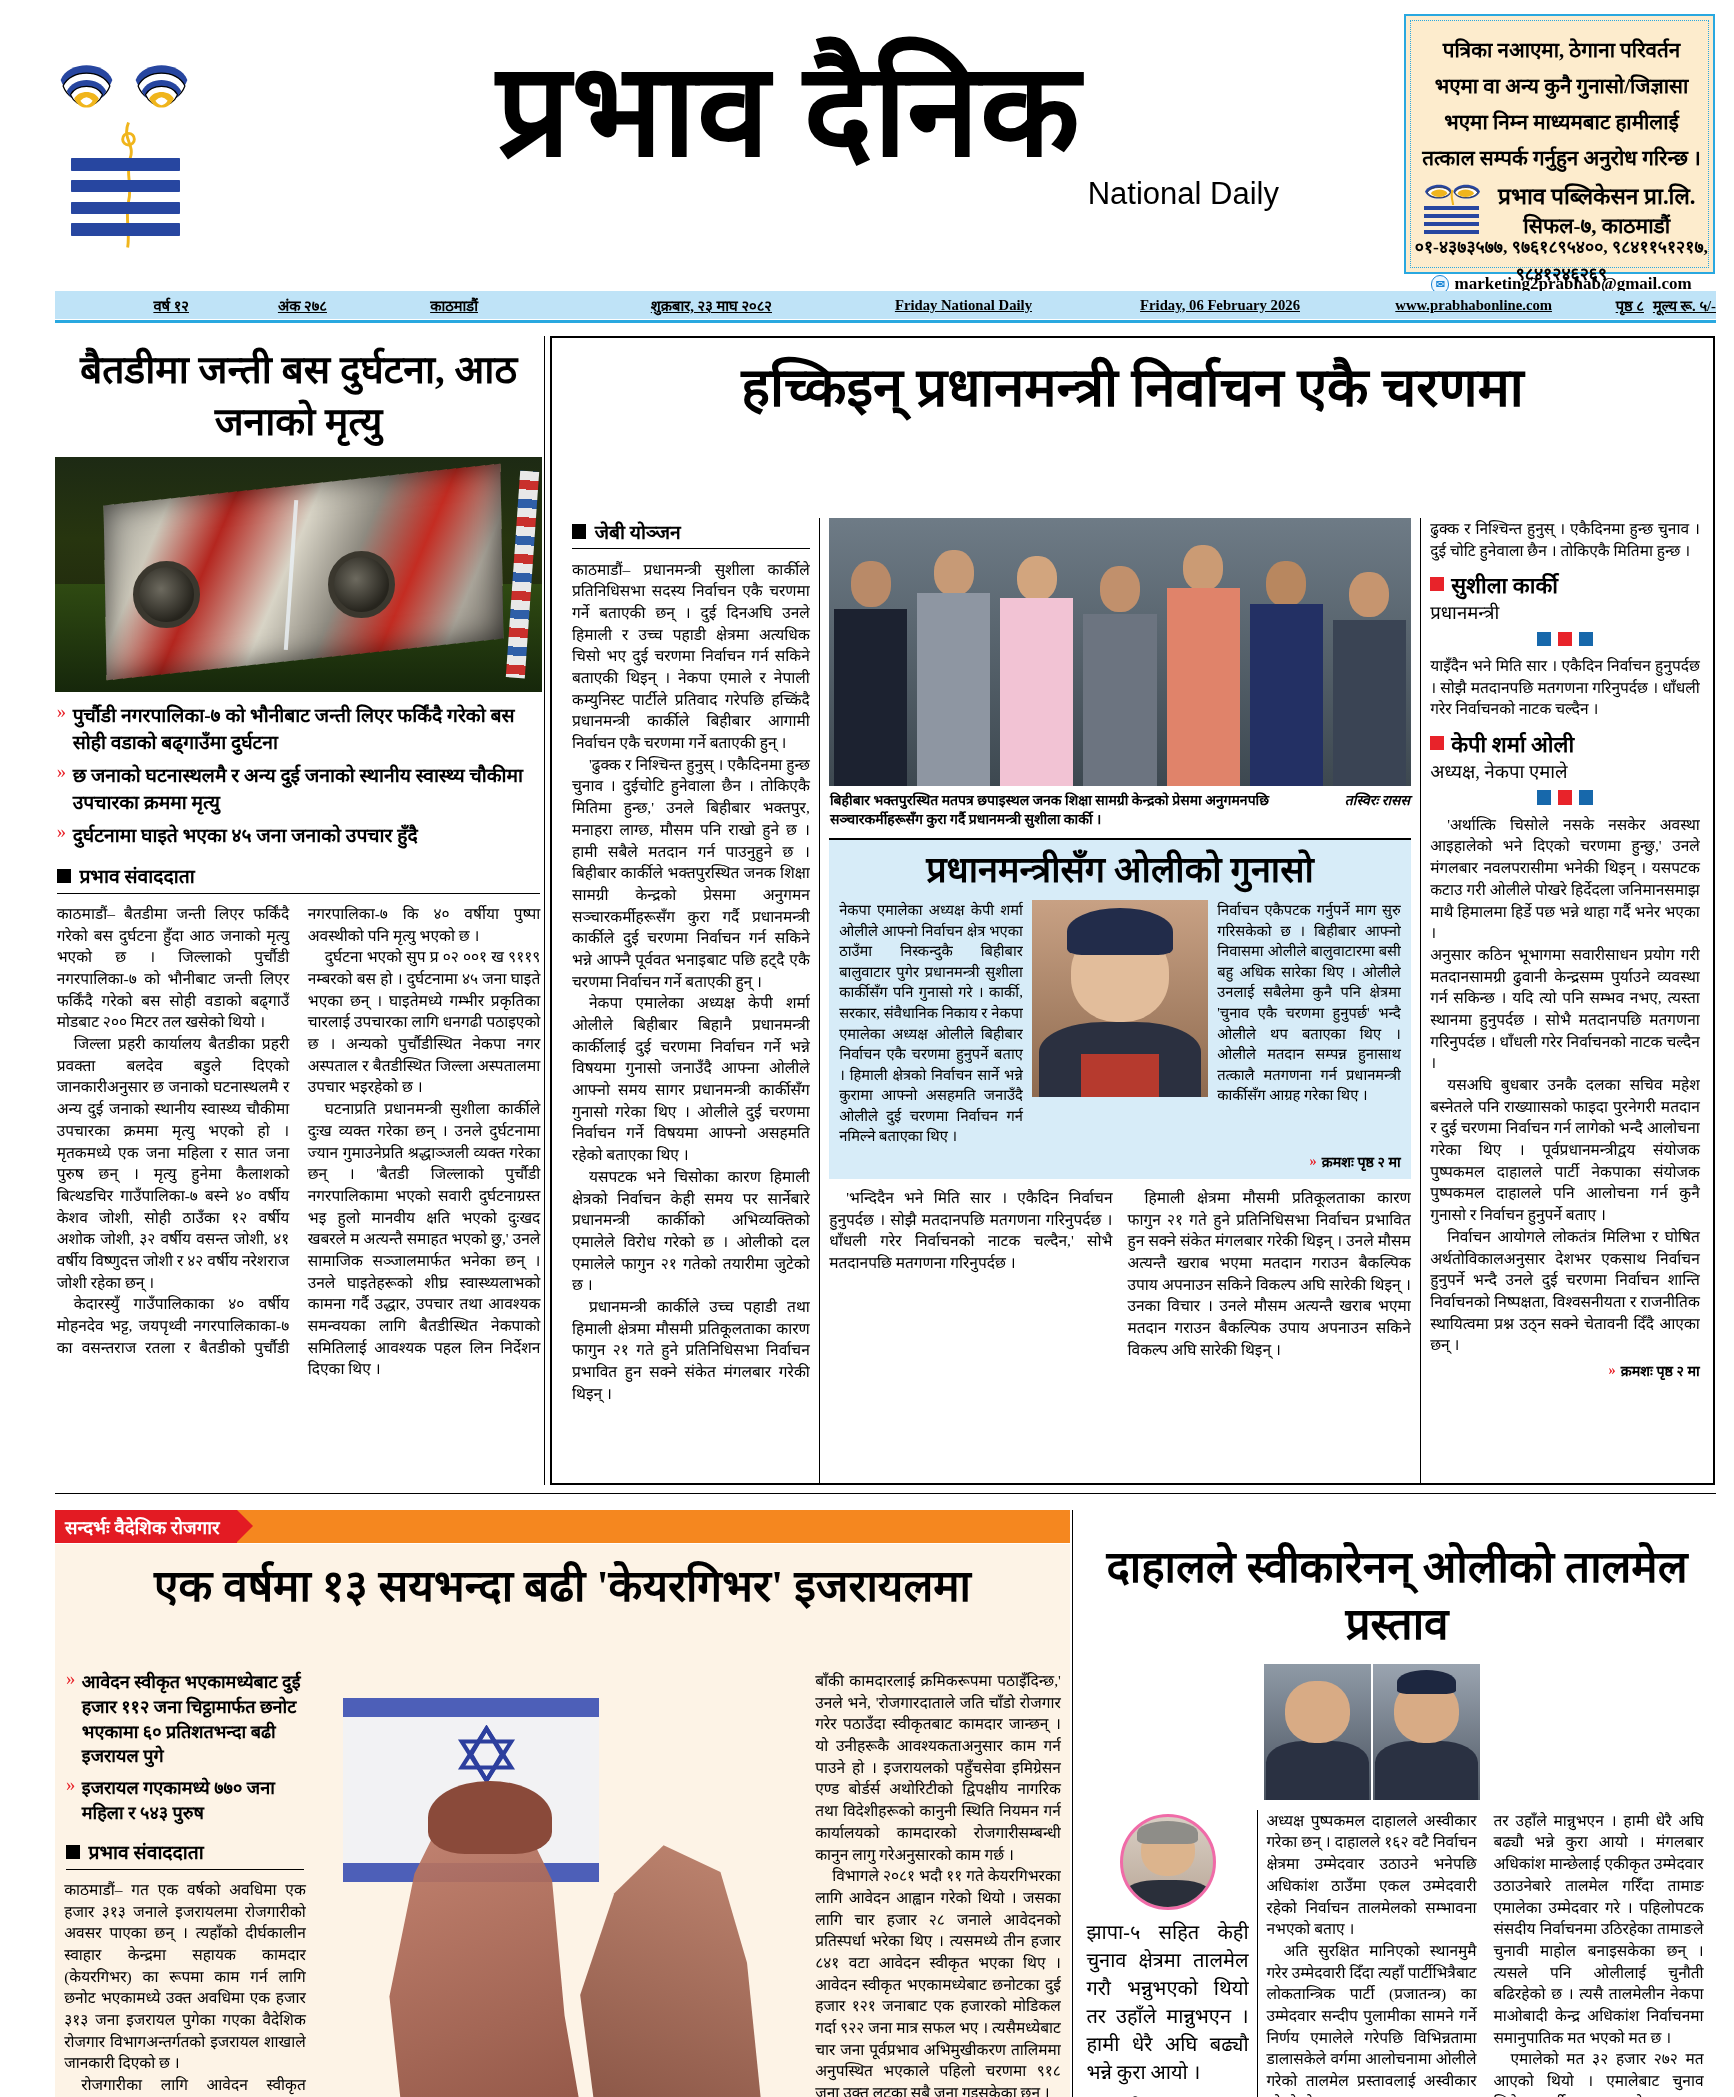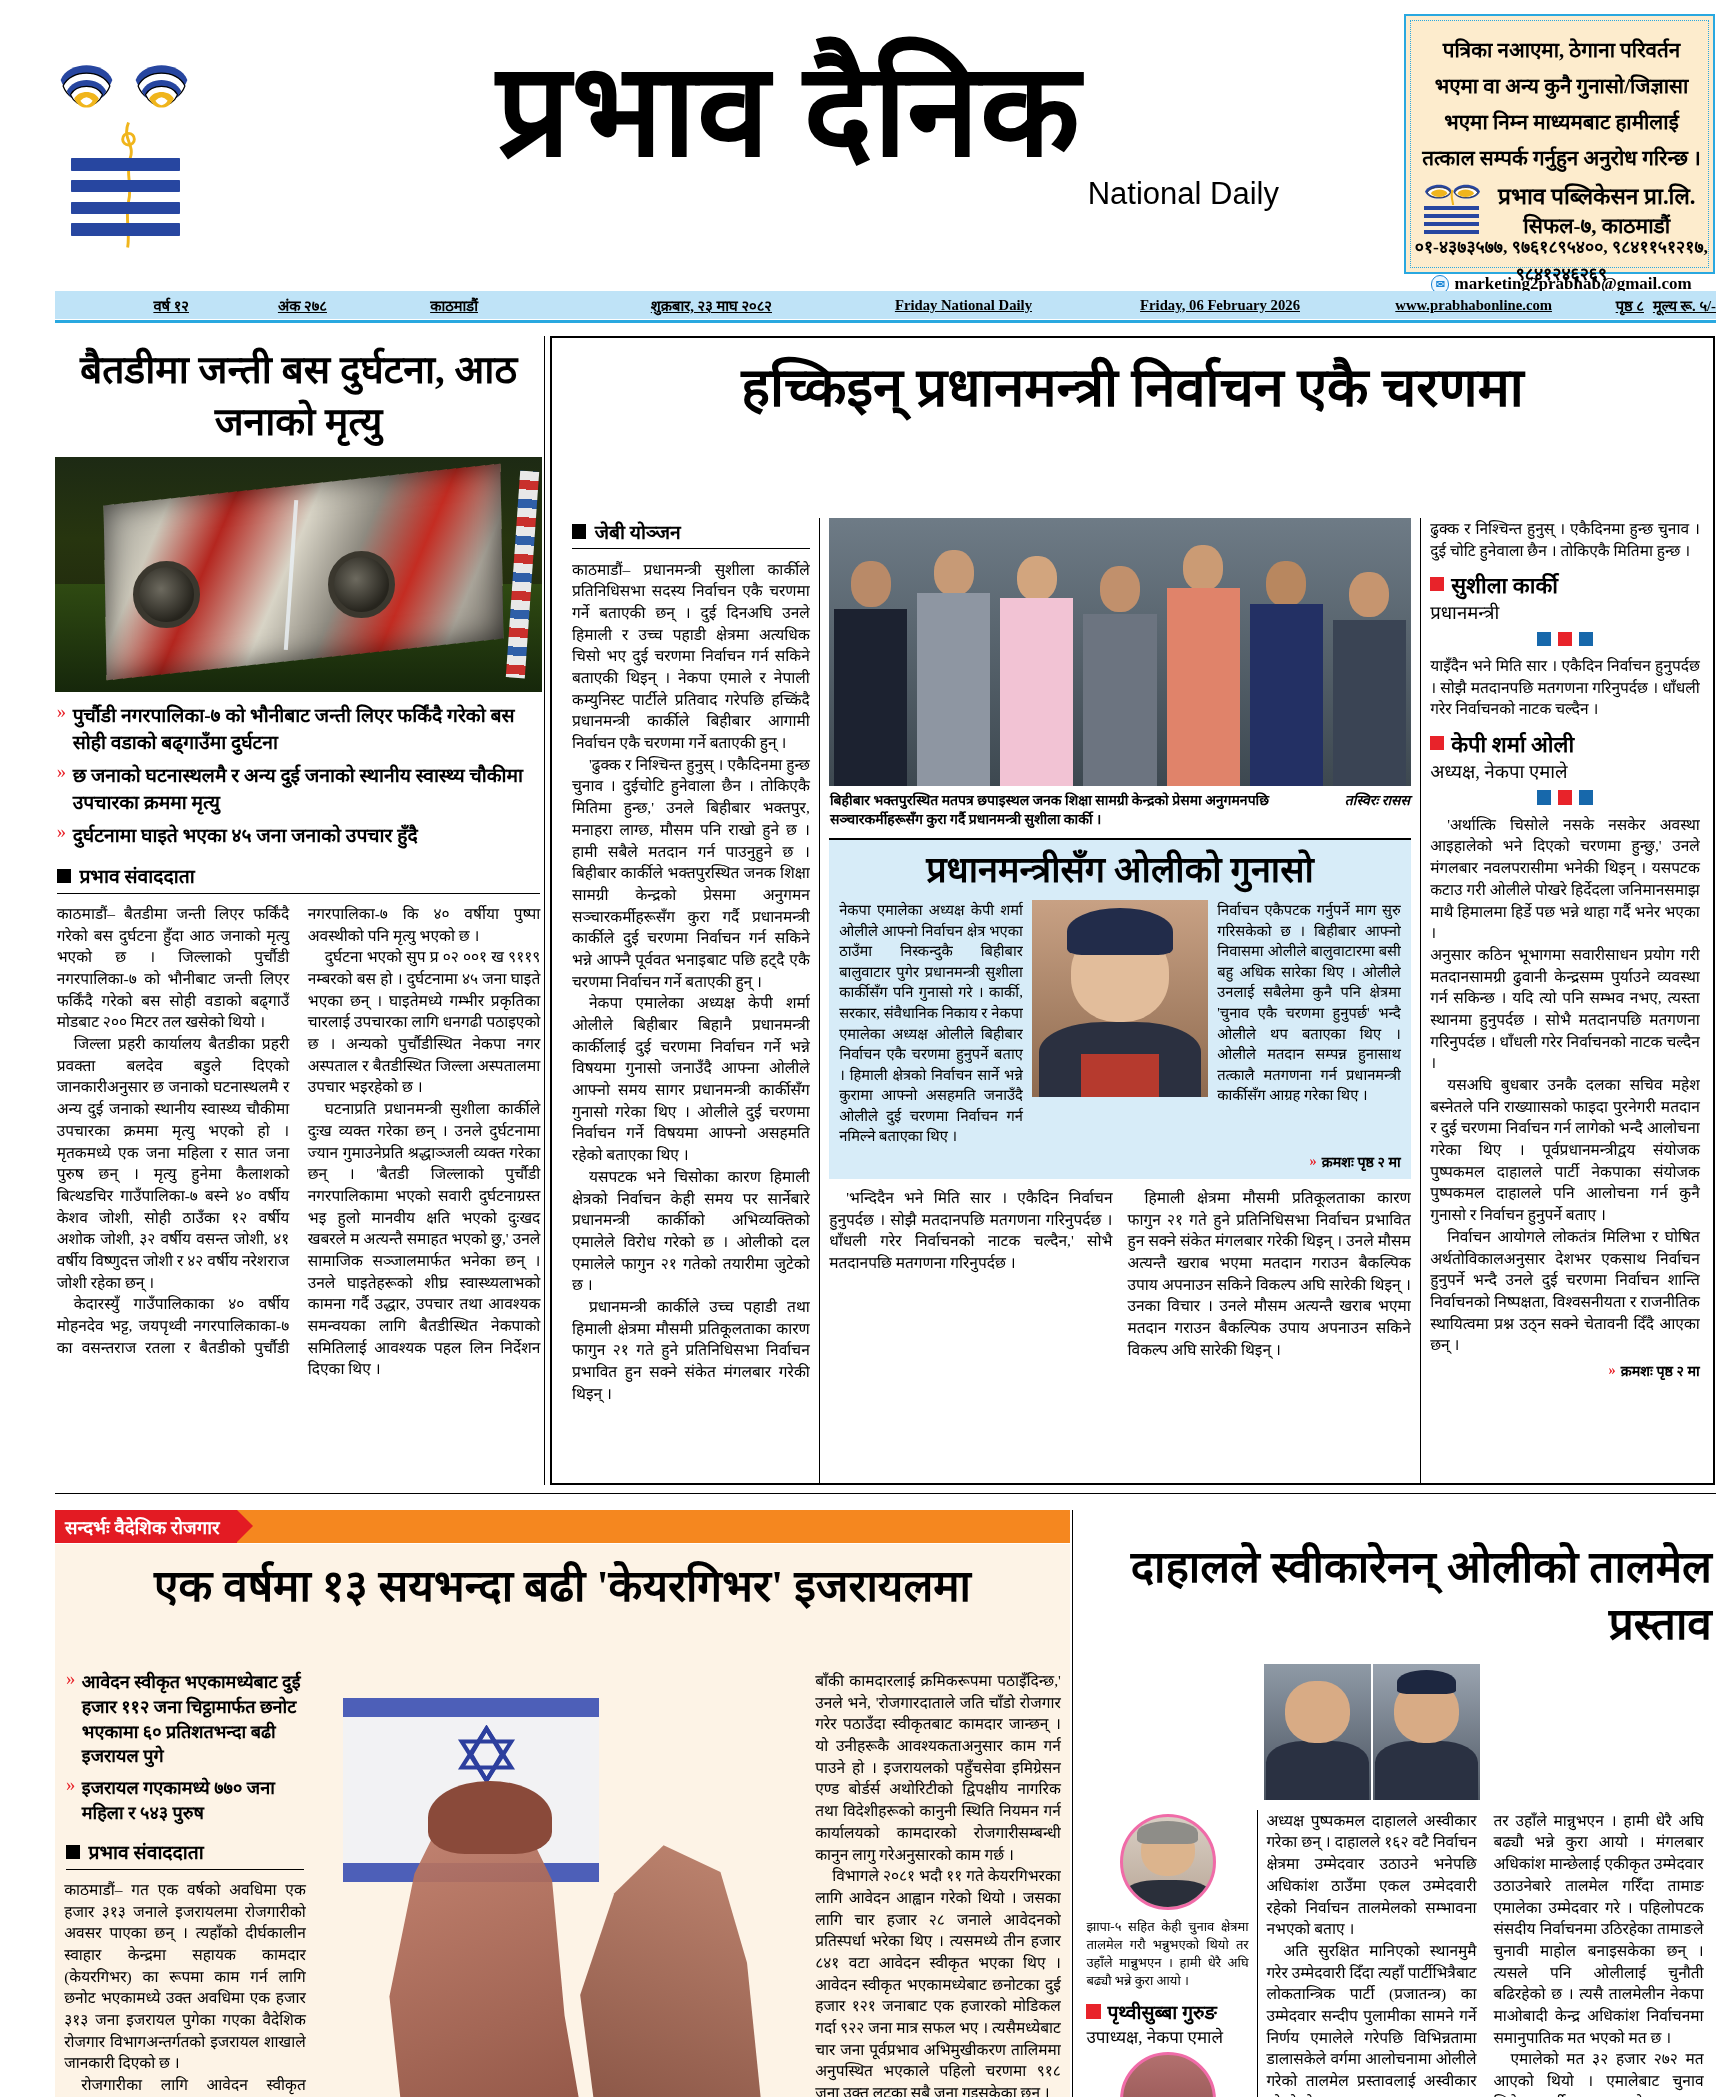--- a/index.html
+++ b/index.html
@@ -267,21 +267,21 @@
   }
   #illus .hair{
     position:absolute; left:22%; top:24%; width:26%; height:16%;
     background:#8a4a3a; border-radius:50% 50% 30% 30%;
   }
 
   #bottom-right{
     position:absolute; left:1078px; top:1510px; width:638px; height:927px;
   }
   #br-head{
-    font-size:44px; font-weight:bold; text-align:right; line-height:1.3;
+    font-size:44px; font-weight:bold; text-align:center; line-height:1.3;
     padding:29px 4.2px 10px;
   }
   #br-photos{ display:flex; gap:0; padding:0 0 0 185px; }
   #br-photos .pp{
     width:109px; height:138px; position:relative; overflow:hidden;
     border:1.7px solid #fff;
   }
   #br-photos .pp.one{ background:linear-gradient(#8f9aa6,#4a5360); }
   #br-photos .pp.two{ background:linear-gradient(#9aa4b0,#515a66); }
   #br-photos .pp .ph{
@@ -313,21 +313,21 @@
     border-radius:46%; background:#dcb48d;
   }
   .circ-portrait .cp-hair{
     position:absolute; left:16%; top:4%; width:68%; height:26%;
     background:#8e8d88; border-radius:50% 50% 18% 18%;
   }
   .circ-portrait .cp-body{
     position:absolute; left:4%; bottom:0; width:92%; height:30%;
     background:#2a2f3a; border-radius:40% 40% 0 0;
   }
-  .quote-text{ font-size:13px; line-height:1.4; text-align:justify; }
+  .quote-text{ font-size:20px; line-height:1.4; text-align:justify; }
 </style>
 </head>
 <body>
 
 <div id="masthead">
 
   <div id="logo-mark">
     <div class="eye-pair">
       <div class="eye" style="left:0">
         <svg viewBox="0 0 100 130">

